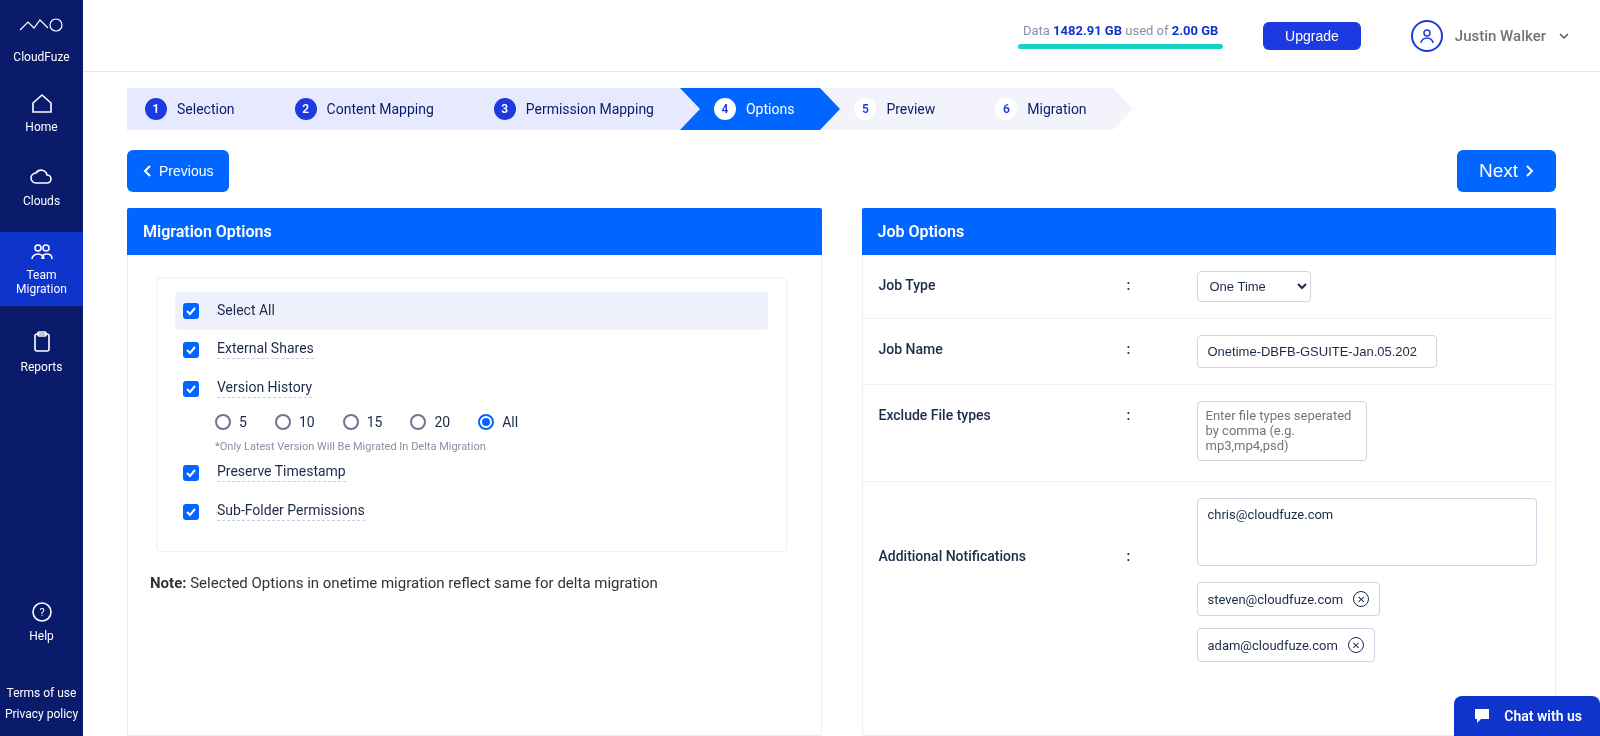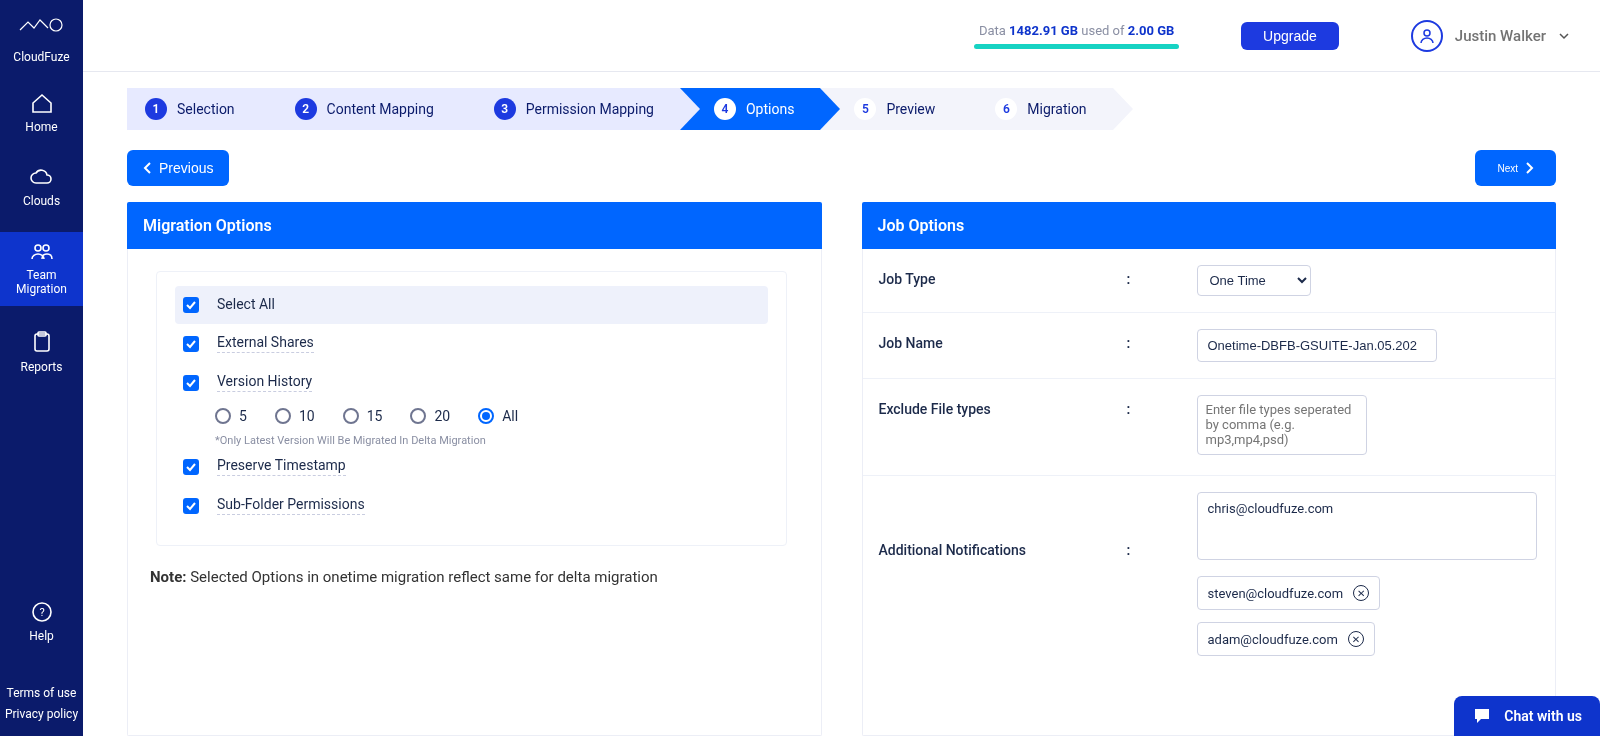--- a/index.html
+++ b/index.html
@@ -12,21 +12,21 @@
   .brand-text { font-size: 12px; margin-top: 12px; margin-bottom: 18px; text-align:center;}
   .nav-item { width: 100%; text-align: center; padding: 10px 0; cursor: pointer; font-size: 12px; }
   .nav-item .icon { display:block; margin: 0 auto 6px; }
   .nav-item.active { background: #0e34cc; }
   .nav-bottom { margin-top: auto; width:100%; text-align:center; padding-bottom: 12px;}
   .nav-bottom .link { font-size: 12px; color:#fff; cursor:pointer; line-height:1.7;}
   .help-block { margin-bottom: 30px;}
 
   
   .main { flex: 1; display:flex; flex-direction:column; }
-  .topbar { height: 72px; display:flex; align-items:center; border-bottom:1px solid #e6e8f0; padding: 0 30px 0 0; gap: 22px; }
+  .topbar { height: 72px; display:flex; align-items:center; border-bottom:1px solid #e6e8f0; padding: 0 30px 0 0; }
   .topbar-spacer { flex:1; }
   .usage { text-align:center; }
   .usage-text { font-size: 13px; color:#8a8fa3; }
   .usage-text .num { color:#0e34cc; font-weight:700; }
   .usage-bar { width: 205px; height:5px; background:#e6e8f0; border-radius:3px; margin-top:6px; position:relative; overflow:hidden;}
   .usage-fill { background:#17d3c3; height:100%; }
   .btn-upgrade { margin-left: 40px; background:#1d3ae0; color:#fff; border:none; border-radius:6px; padding: 6px 22px; font-size:14px; font-weight:500; cursor:pointer; }
   .user { margin-left: 50px; display:flex; align-items:center; gap:12px; cursor:pointer; }
   .avatar-ring { width:32px;height:32px;border:2px solid #1d3ae0;border-radius:50%; display:flex;align-items:center;justify-content:center;}
   .user-name { font-size:15px; color:#737373; font-weight:500; }
@@ -45,21 +45,21 @@
   .step.pending::after { border-left:20px solid #f3f4fb; }
   .step + .step { padding-left: 34px; }
   .circle { width:22px;height:22px;border-radius:50%;display:flex;align-items:center;justify-content:center;font-size:12px;font-weight:600;}
   .step.done .circle { background:#1d3ae0; color:#fff; }
   .step.active .circle { background:#fff; color:#1d3ae0; }
   .step.pending .circle { background:#fff; color:#1d3ae0; }
   .step-label { font-size:14px; }
 
   .nav-row { display:flex; justify-content:space-between; padding: 6px 0 2px;}
   .btn-prev { background:#0066ff; color:#fff; border:none; border-radius:6px; padding:10px 16px; font-size:14px; font-weight:500; cursor:pointer; display:flex;align-items:center;gap:6px;}
-  .btn-next { background:#0066ff; color:#fff; border:none; border-radius:6px; padding:10px 22px; font-size:10px; font-weight:500; cursor:pointer; display:flex;align-items:center;gap:6px;}
+  .btn-next { background:#0066ff; color:#fff; border:none; border-radius:6px; padding:10px 22px; font-size:19px; font-weight:500; cursor:pointer; display:flex;align-items:center;gap:6px;}
 
   .panels { display:flex; gap:40px; flex:1; min-height:0;}
   .panel { flex:1; border-radius:2px; overflow:hidden; display:flex;flex-direction:column;}
   .panel-header { background:#0066ff; color:#fff; padding:14px 16px; font-size:16px; font-weight:600;}
   .panel-body { border:1px solid #eceef6; border-top:none; flex:1; overflow:auto;}
 
   
   .mo-card { margin: 22px 34px 0 28px; border:1px solid #eef1f8; border-radius:4px; padding: 14px 18px 20px;}
   .opt-row { display:flex; align-items:center; gap:18px; padding:10px 8px; }
   .opt-row .cb { width:16px;height:16px;border:2px solid #0066ff;border-radius:3px;background:#0066ff;display:flex;align-items:center;justify-content:center;}

